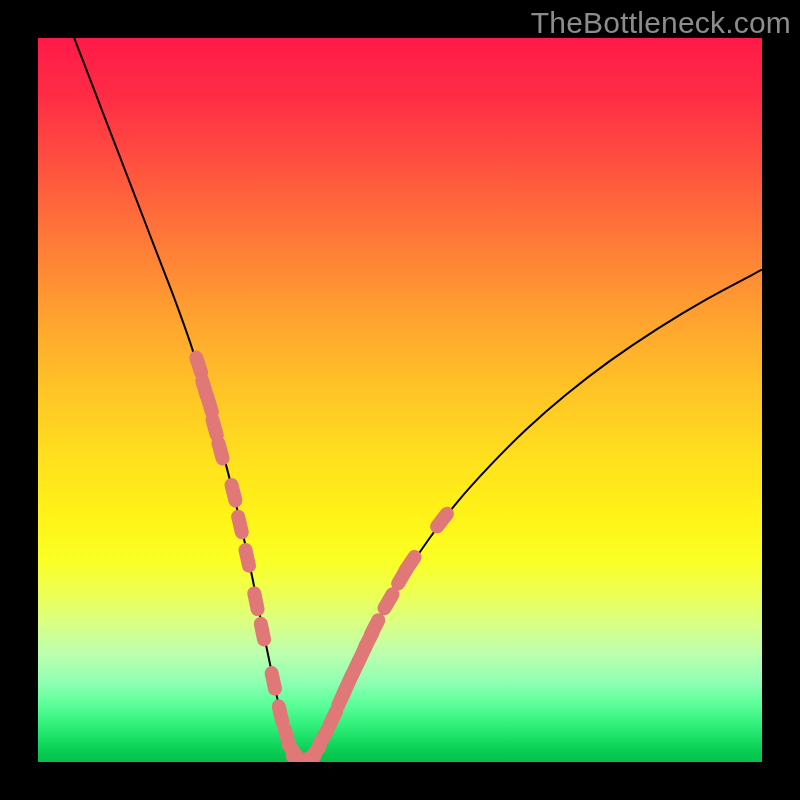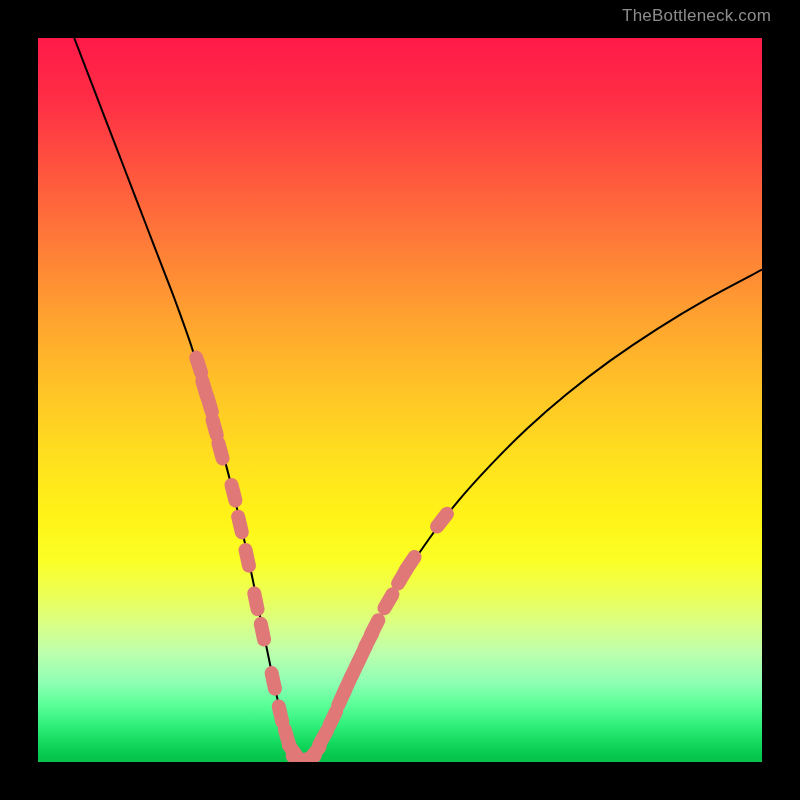--- a/index.html
+++ b/index.html
@@ -56,23 +56,23 @@
   .curve-layer {
     position: absolute;
     left: 0;
     top: 0;
     width: 724px;
     height: 724px;
   }
   .watermark {
     position: absolute;
     top: 6px;
-    right: 29px;
+    right: 9px;
     color: #8c8c8c;
-    font-size: 17px;
+    font-size: 30px;
     font-weight: 500;
     letter-spacing: 0.2px;
     user-select: none;
   }
 </style>
 </head>
 <body>
 
 <div class="stage">
   <div class="watermark">TheBottleneck.com</div>

